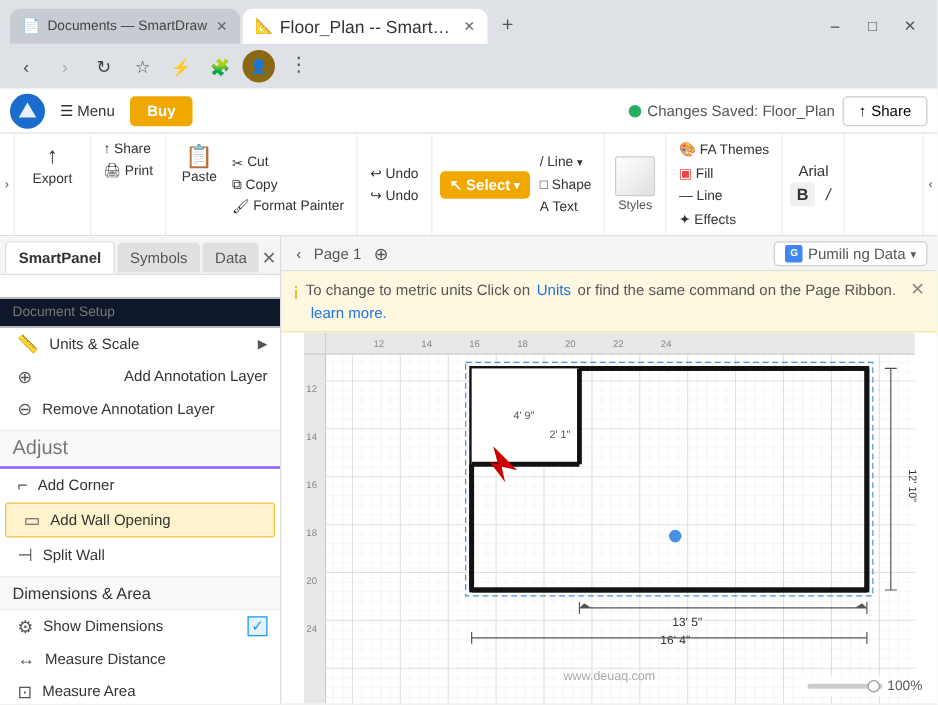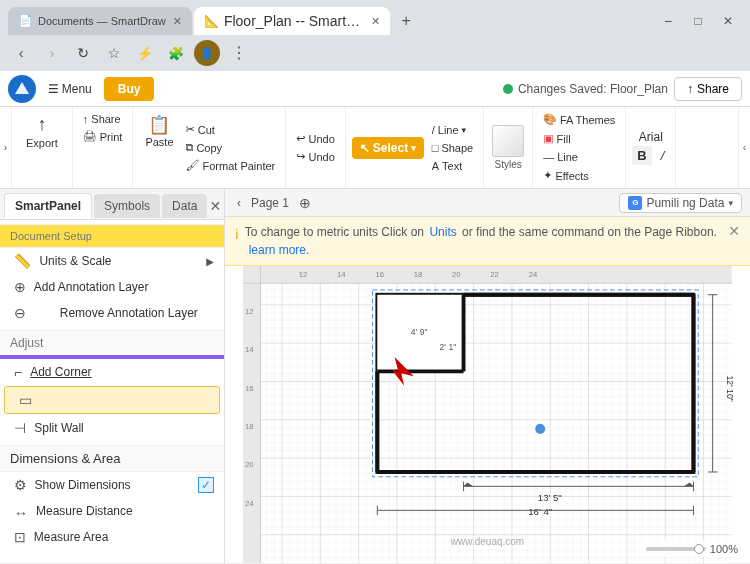--- a/index.html
+++ b/index.html
@@ -188,51 +188,52 @@
           <span>Symbols</span>
         </div>
         <div style="padding:5px 10px; border-radius:4px 4px 0 0; font-size:12px; cursor:pointer; background:#e0e0e0; color:#555;">
           <span>Data</span>
         </div>
         <div style="margin-left:auto; width:20px; height:20px; display:flex; align-items:center; justify-content:center; cursor:pointer; color:#666; font-size:14px; border-radius:3px;">✕</div>
       </div>
 
       <div style="flex:1; overflow-y:auto;">
 
-        <div style="padding:5px 10px; font-size:11px; color:#777; background:#fde047; border-bottom:1px solid #eee; border-top:1px solid #eee; margin-top:4px;">
+        <div style="padding:5px 10px; font-size:11px; color:#777; background:#0f172a; border-bottom:1px solid #eee; border-top:1px solid #eee; margin-top:18px;">
           <span>Document Setup</span>
         </div>
 
         <div style="display:flex; align-items:center; padding:5px 10px 5px 14px; cursor:pointer; font-size:12px; color:#333; gap:8px;">
           <span style="font-size:14px; color:#555;">📏</span>
           <span style="flex:1;">Units &amp; Scale</span>
           <span style="font-size:10px; color:#555;">▶</span>
         </div>
 
         <div style="display:flex; align-items:center; padding:5px 10px 5px 14px; cursor:pointer; font-size:12px; color:#333; gap:8px;">
           <span style="font-size:14px; color:#555;">⊕</span>
-          <span style="flex:1;">Add Annotation Layer</span>
+          <span style="flex:1;text-align:right;">Add Annotation Layer</span>
         </div>
 
         <div style="display:flex; align-items:center; padding:5px 10px 5px 14px; cursor:pointer; font-size:12px; color:#333; gap:8px;">
           <span style="font-size:14px; color:#555;">⊖</span>
-          <span style="flex:1;margin-left:26px;">Remove Annotation Layer</span>
-        </div>
-
-        <div style="padding:5px 10px; font-size:12px; color:#777; background:#f9f9f9; border-bottom:4px solid #8b5cf6; border-top:1px solid #eee; margin-top:4px;">
+          <span style="flex:1;">Remove Annotation Layer</span>
+        </div>
+
+        <div style="padding:5px 10px; font-size:16px; color:#777; background:#f9f9f9; border-bottom:2px solid #8b5cf6; border-top:1px solid #eee; margin-top:4px;">
           <span>Adjust</span>
         </div>
 
         <div style="display:flex; align-items:center; padding:5px 10px 5px 14px; cursor:pointer; font-size:12px; color:#333; gap:8px;">
           <span style="font-size:14px; color:#555;">⌐</span>
-          <span style="flex:1;text-decoration:underline;">Add Corner</span>
+          <span style="flex:1;">Add Corner</span>
         </div>
 
         <div style="display:flex; align-items:center; padding:5px 10px 5px 14px; cursor:pointer; font-size:12px; color:#333; gap:8px; background:#fff3cd; border:1px solid #f0c040; border-radius:3px; margin:1px 4px; position:relative;">
           <span style="font-size:14px; color:#555;">▭</span>
+          <span style="flex:1;">Add Wall Opening</span>
         </div>
 
         <div style="display:flex; align-items:center; padding:5px 10px 5px 14px; cursor:pointer; font-size:12px; color:#333; gap:8px;">
           <span style="font-size:14px; color:#555;">⊣</span>
           <span style="flex:1;">Split Wall</span>
         </div>
 
         <div style="padding:5px 10px; font-size:11px; color:#777; background:#f9f9f9; border-bottom:1px solid #eee; border-top:1px solid #eee; margin-top:4px;">
           <span style="font-size:13px; font-weight:500; color:#333;">Dimensions &amp; Area</span>
         </div>

